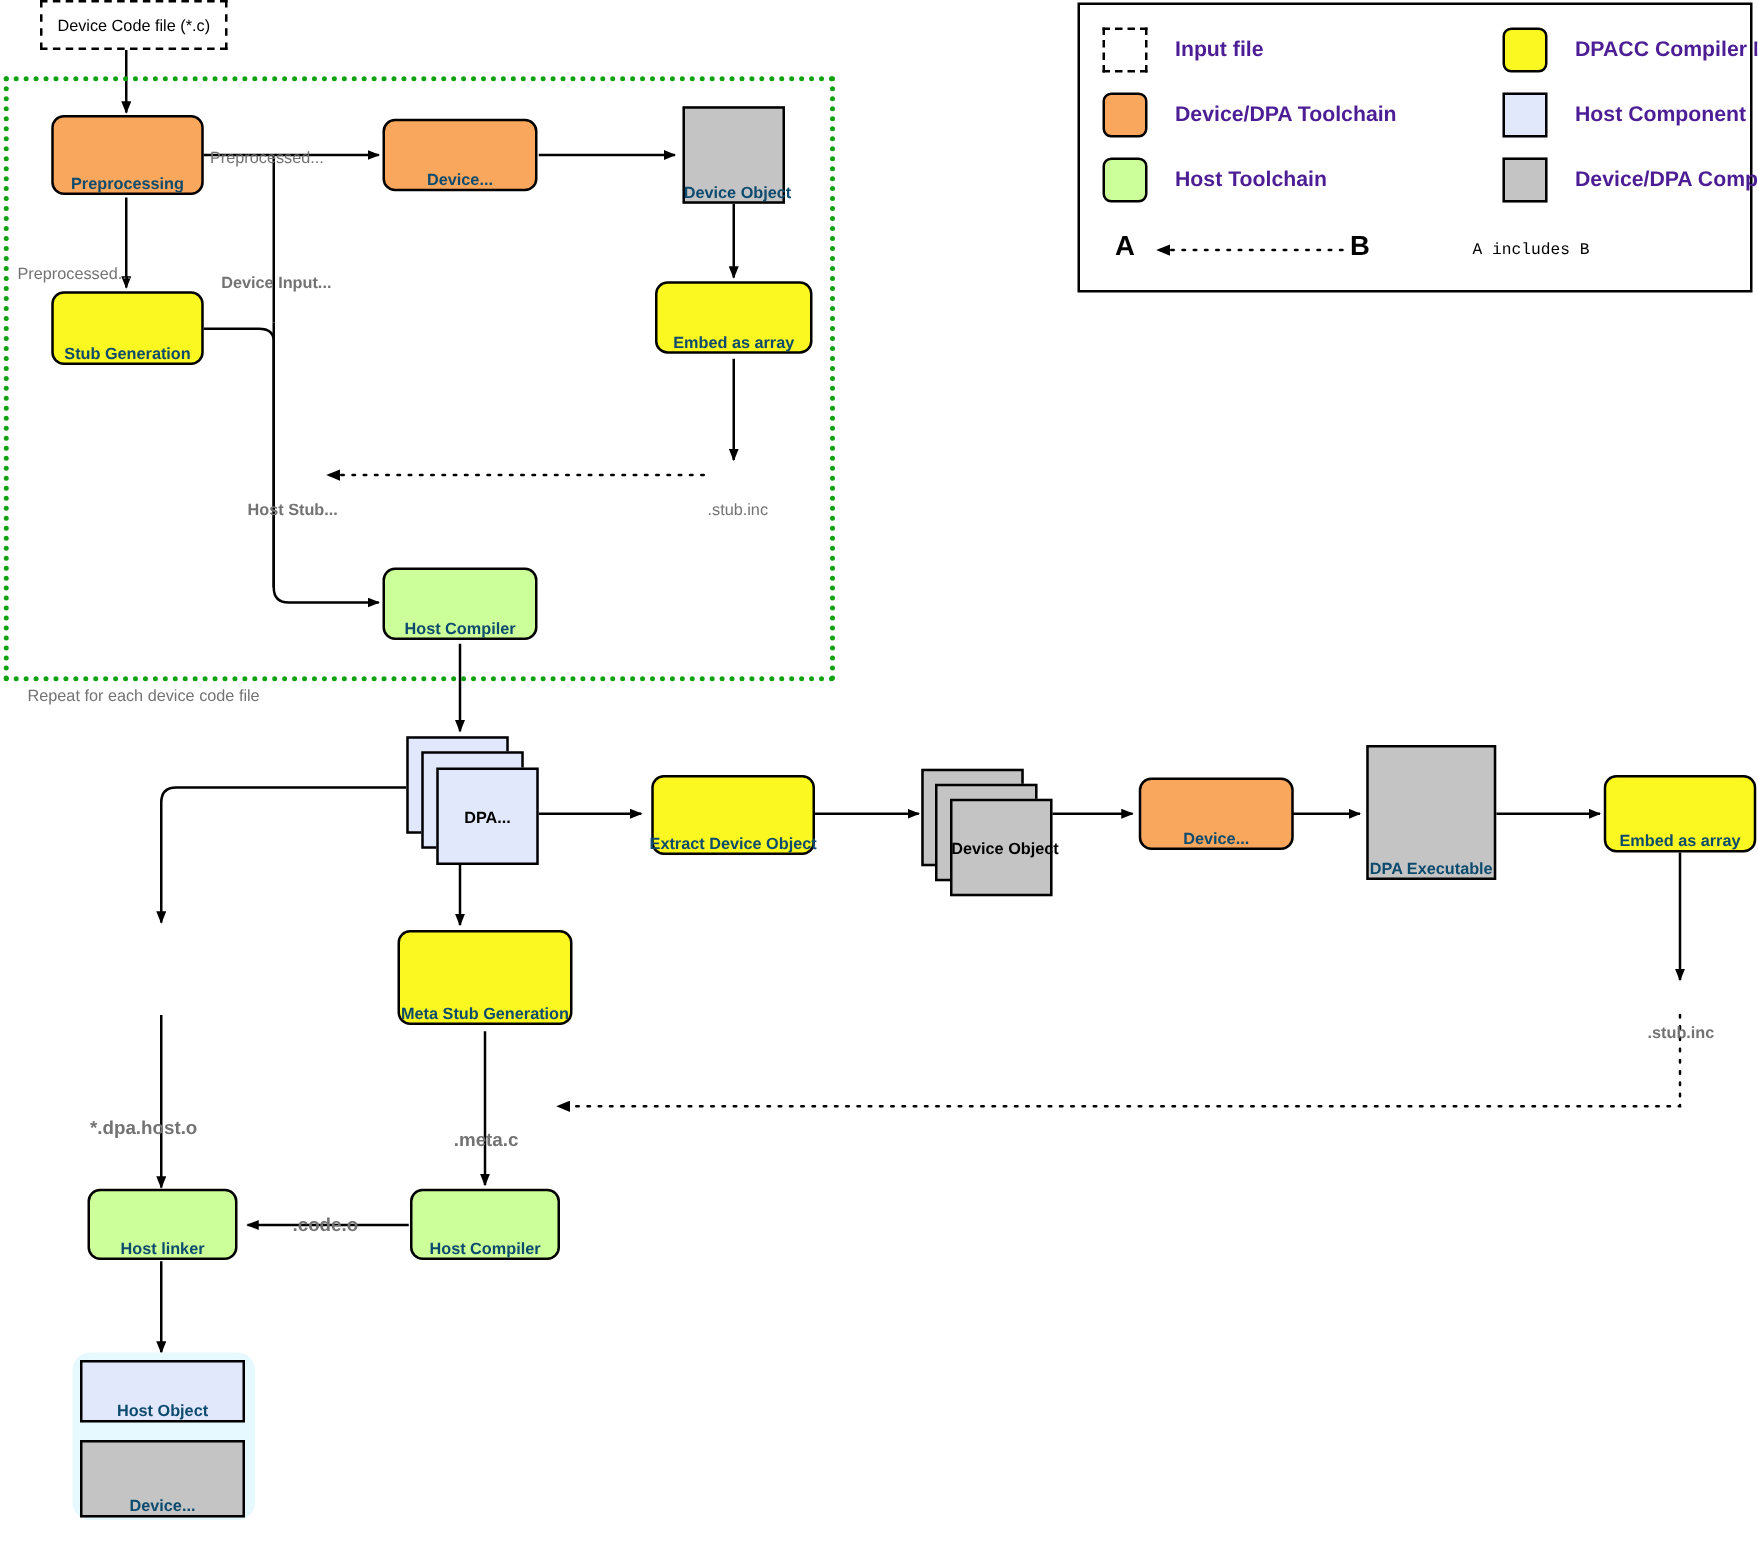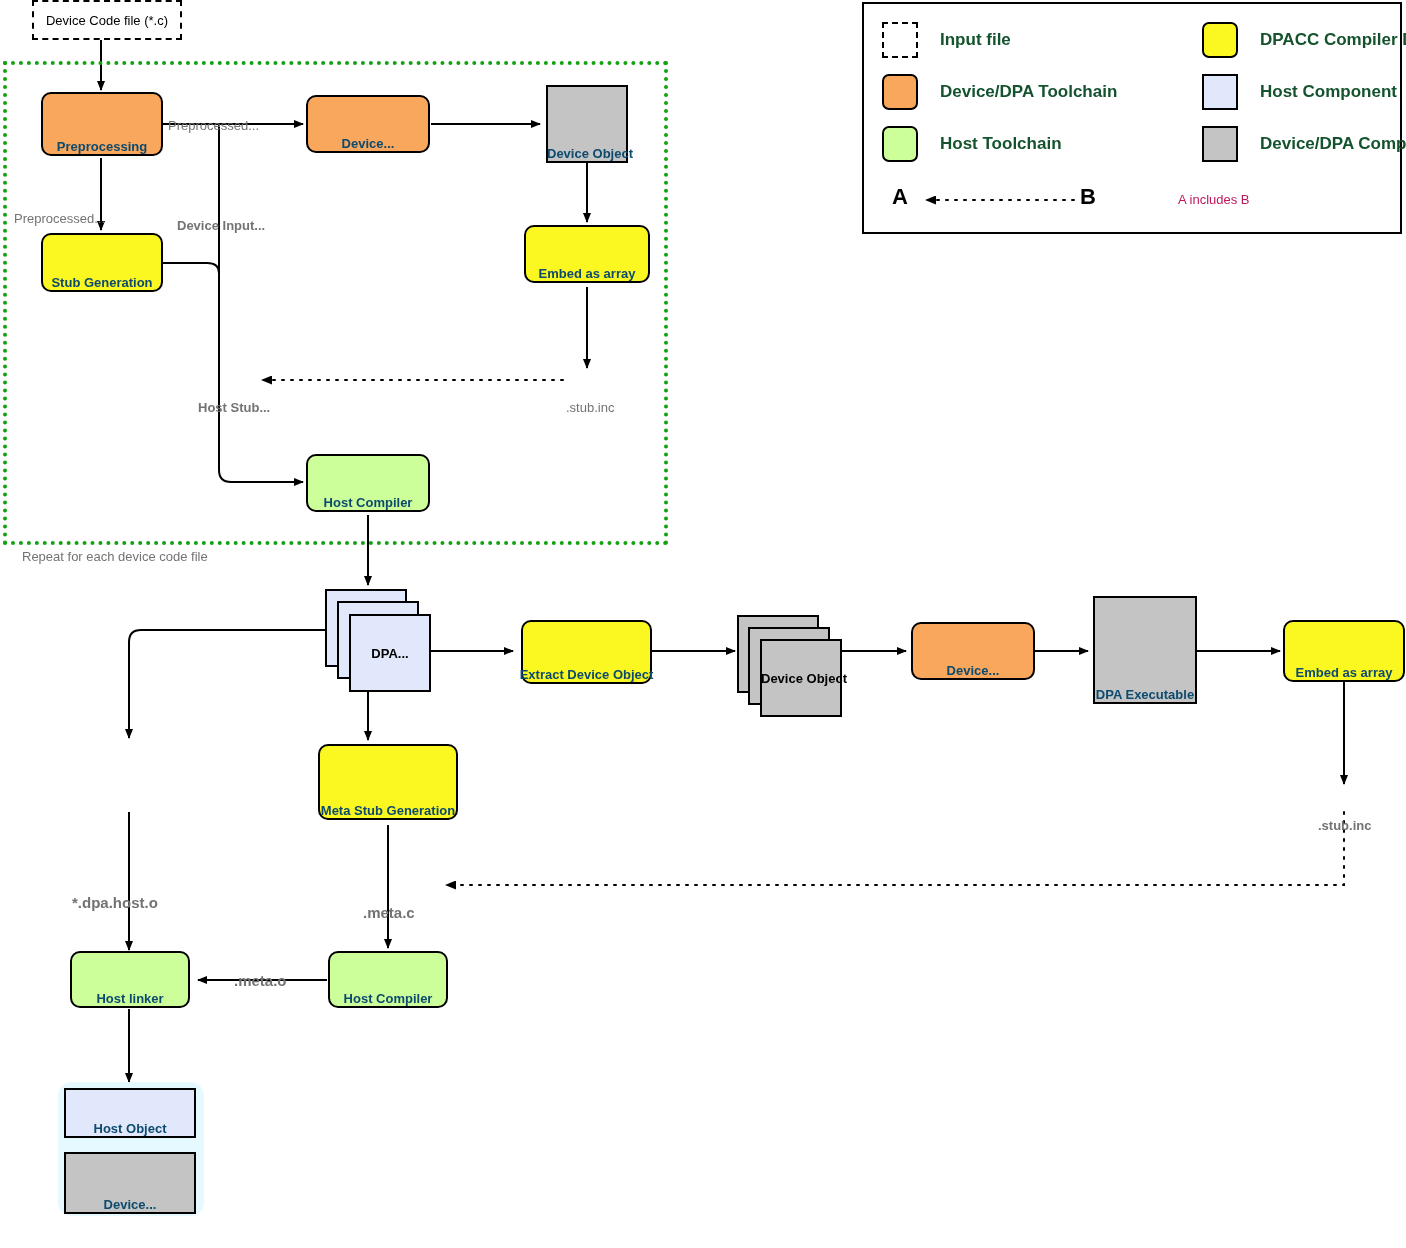--- a/index.html
+++ b/index.html
@@ -28,23 +28,23 @@
   .libbox{position:absolute;box-sizing:border-box;background:#e6f9ff;
           border-radius:14px;}
 
   .lbl{position:absolute;font-size:13px;color:#737373;white-space:nowrap;margin-top:28px;}
   .lbl-b{font-weight:bold;}
 
   .legend{position:absolute;box-sizing:border-box;border:2px solid #000;background:#fff;}
   .lg-sw{position:absolute;box-sizing:border-box;border:2px solid #000;width:36px;height:36px;border-radius:7px;}
   .lg-sw.sqr{border-radius:0;}
   .lg-sw.dashed{border:2px dashed #000;background:#fff;border-radius:0;}
-  .lg-txt{position:absolute;font-size:17px;font-weight:bold;color:#14532d;white-space:nowrap;}
+  .lg-txt{position:absolute;font-size:17px;font-weight:bold;color:#4c1d95;white-space:nowrap;}
   .lg-ab{position:absolute;font-size:22px;font-weight:bold;color:#000;}
-  .lg-note{position:absolute;font-size:13px;color:#be185d;white-space:nowrap;}
+  .lg-note{position:absolute;font-size:13px;color:#000000;white-space:nowrap;font-family:Liberation Mono, monospace;}
 
   svg.edges{position:absolute;left:0;top:0;width:1406px;height:1248px;pointer-events:none;}
 
   .stack{position:absolute;text-decoration:underline;}
   .stack .pg{position:absolute;box-sizing:border-box;border:2px solid #000;}
   .stack .pg.top{display:flex;align-items:center;justify-content:center;
                  font-weight:bold;font-size:13px;white-space:nowrap;}
 </style>
 </head>
 <body>
@@ -184,21 +184,21 @@
 
   <div class="lbl lbl-b" style="left:1318px;top:790px;">.stub.inc</div>
 
 
   <div class="node rounded c-yellow" style="left:318px;top:744px;width:140px;height:76px;font-size:13px;">
     <span>Meta Stub Generation</span>
   </div>
 
   <div class="lbl lbl-b" style="left:72px;top:866px;font-size:15px;">*.dpa.host.o</div>
   <div class="lbl lbl-b" style="left:363px;top:876px;font-size:15px;">.meta.c</div>
-  <div class="lbl lbl-b" style="left:234px;top:944px;font-size:15px;">.meta.o</div>
+  <div class="lbl lbl-b" style="left:234px;top:944px;font-size:15px;">.code.o</div>
 
   <div class="node rounded c-green" style="left:70px;top:951px;width:120px;height:57px;font-size:13px;">
     <span>Host linker</span>
   </div>
 
   <div class="node rounded c-green" style="left:328px;top:951px;width:120px;height:57px;font-size:13px;">
     <span>Host Compiler</span>
   </div>
 
   <div class="libbox" style="left:58px;top:1082px;width:146px;height:134px;"></div>

